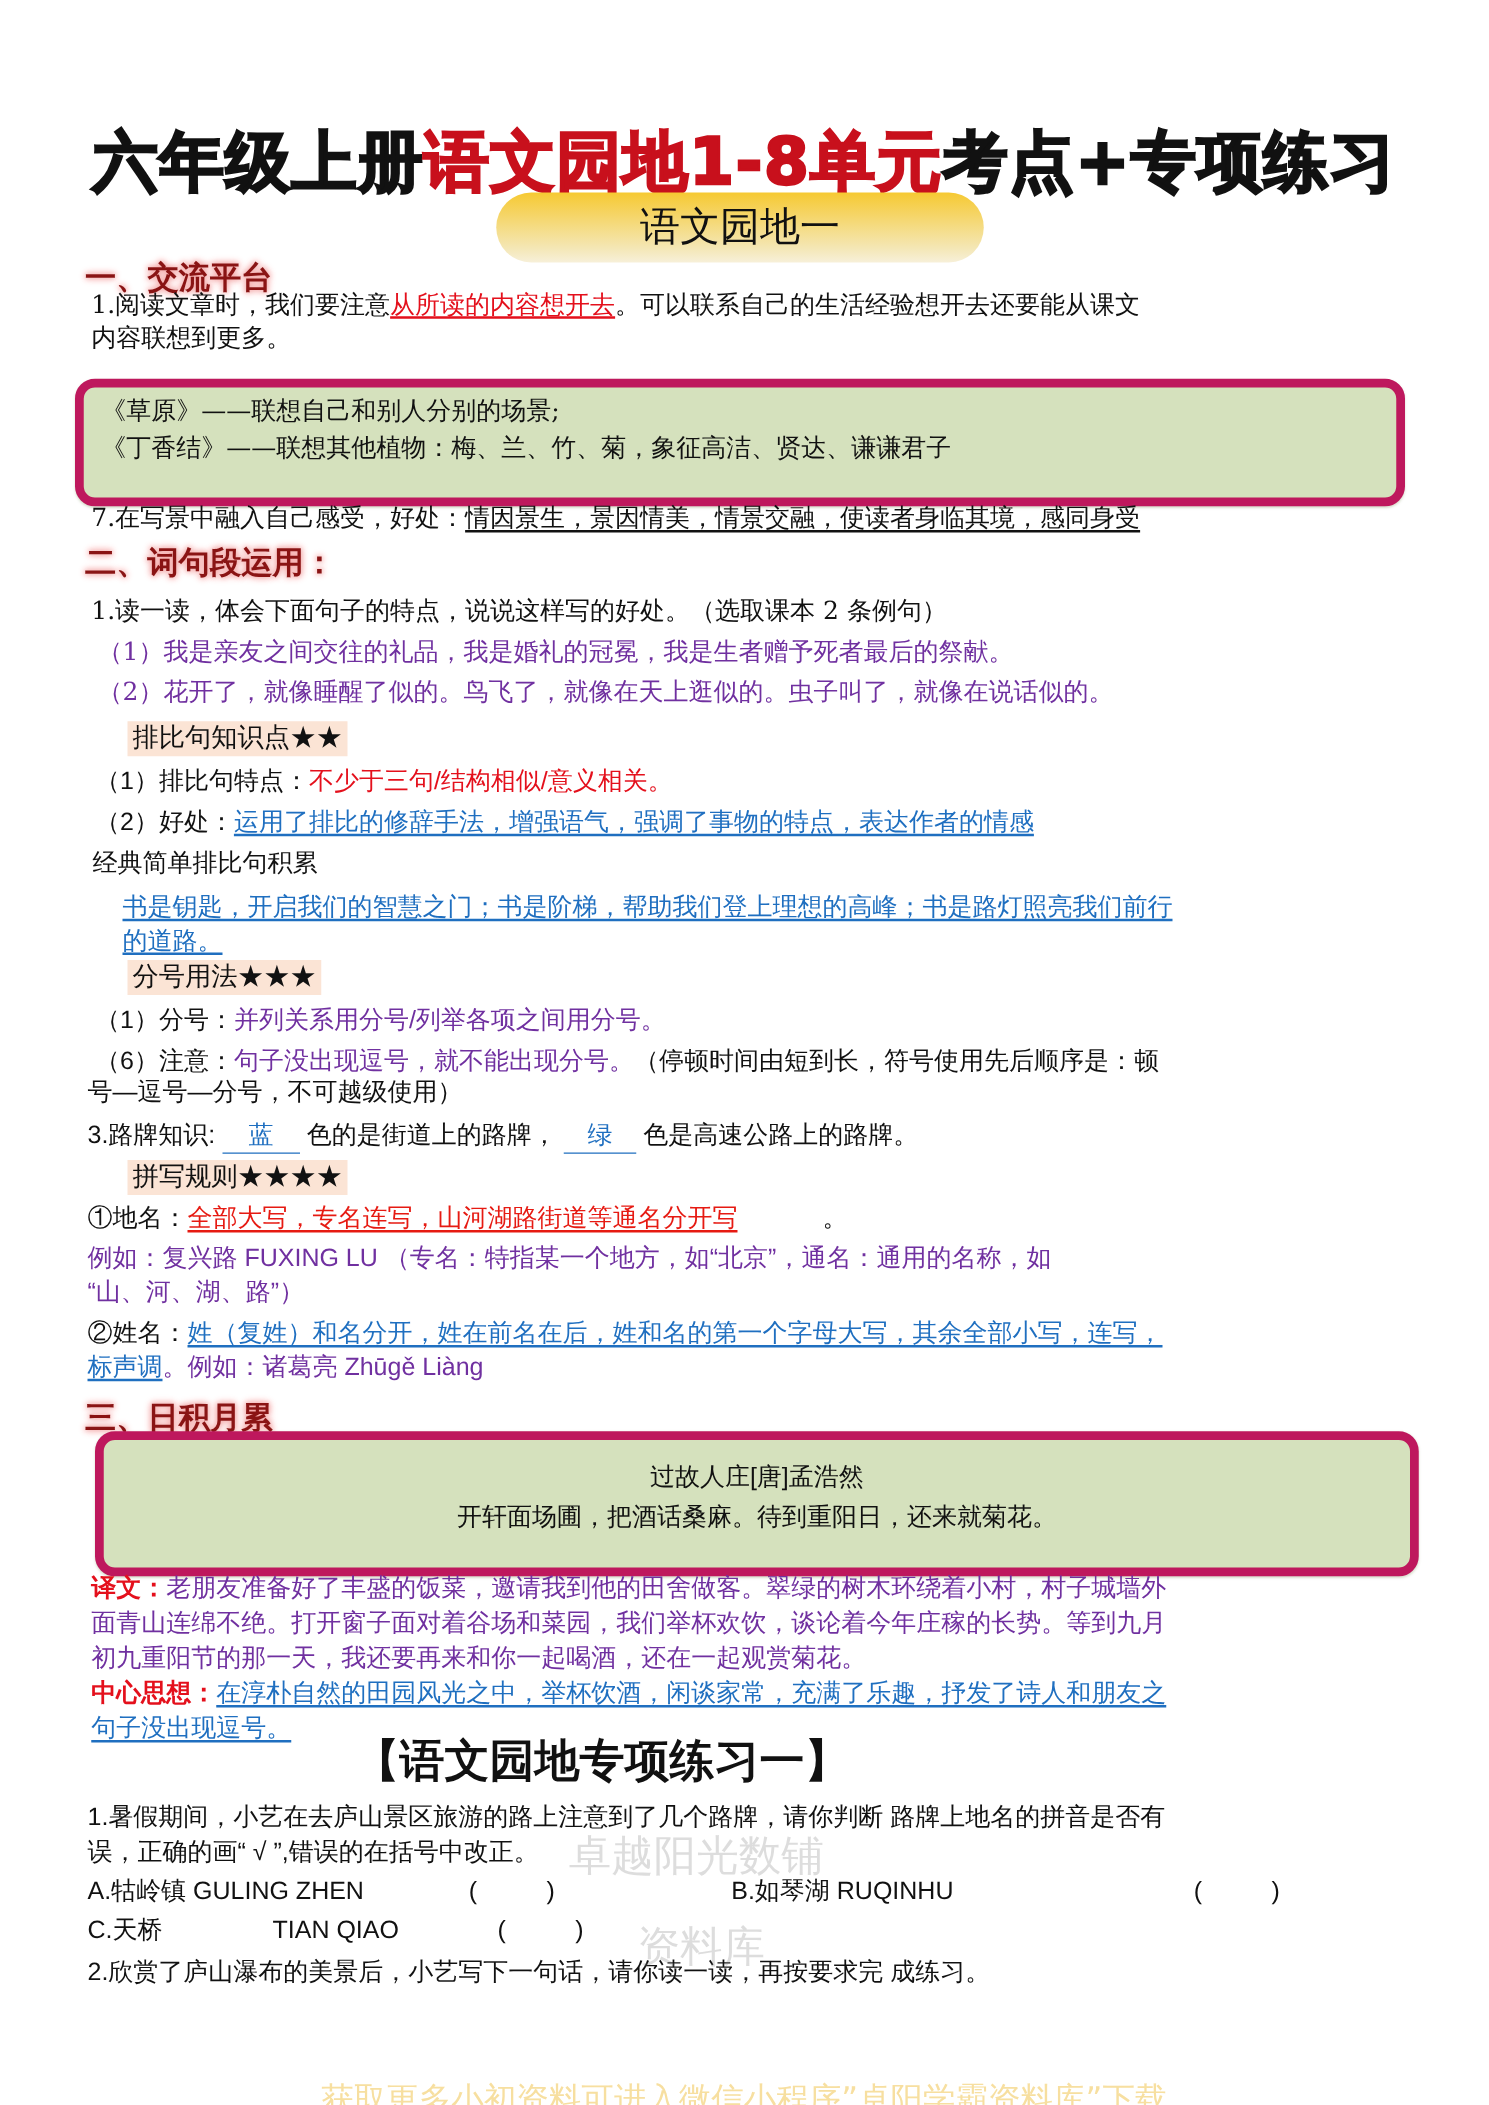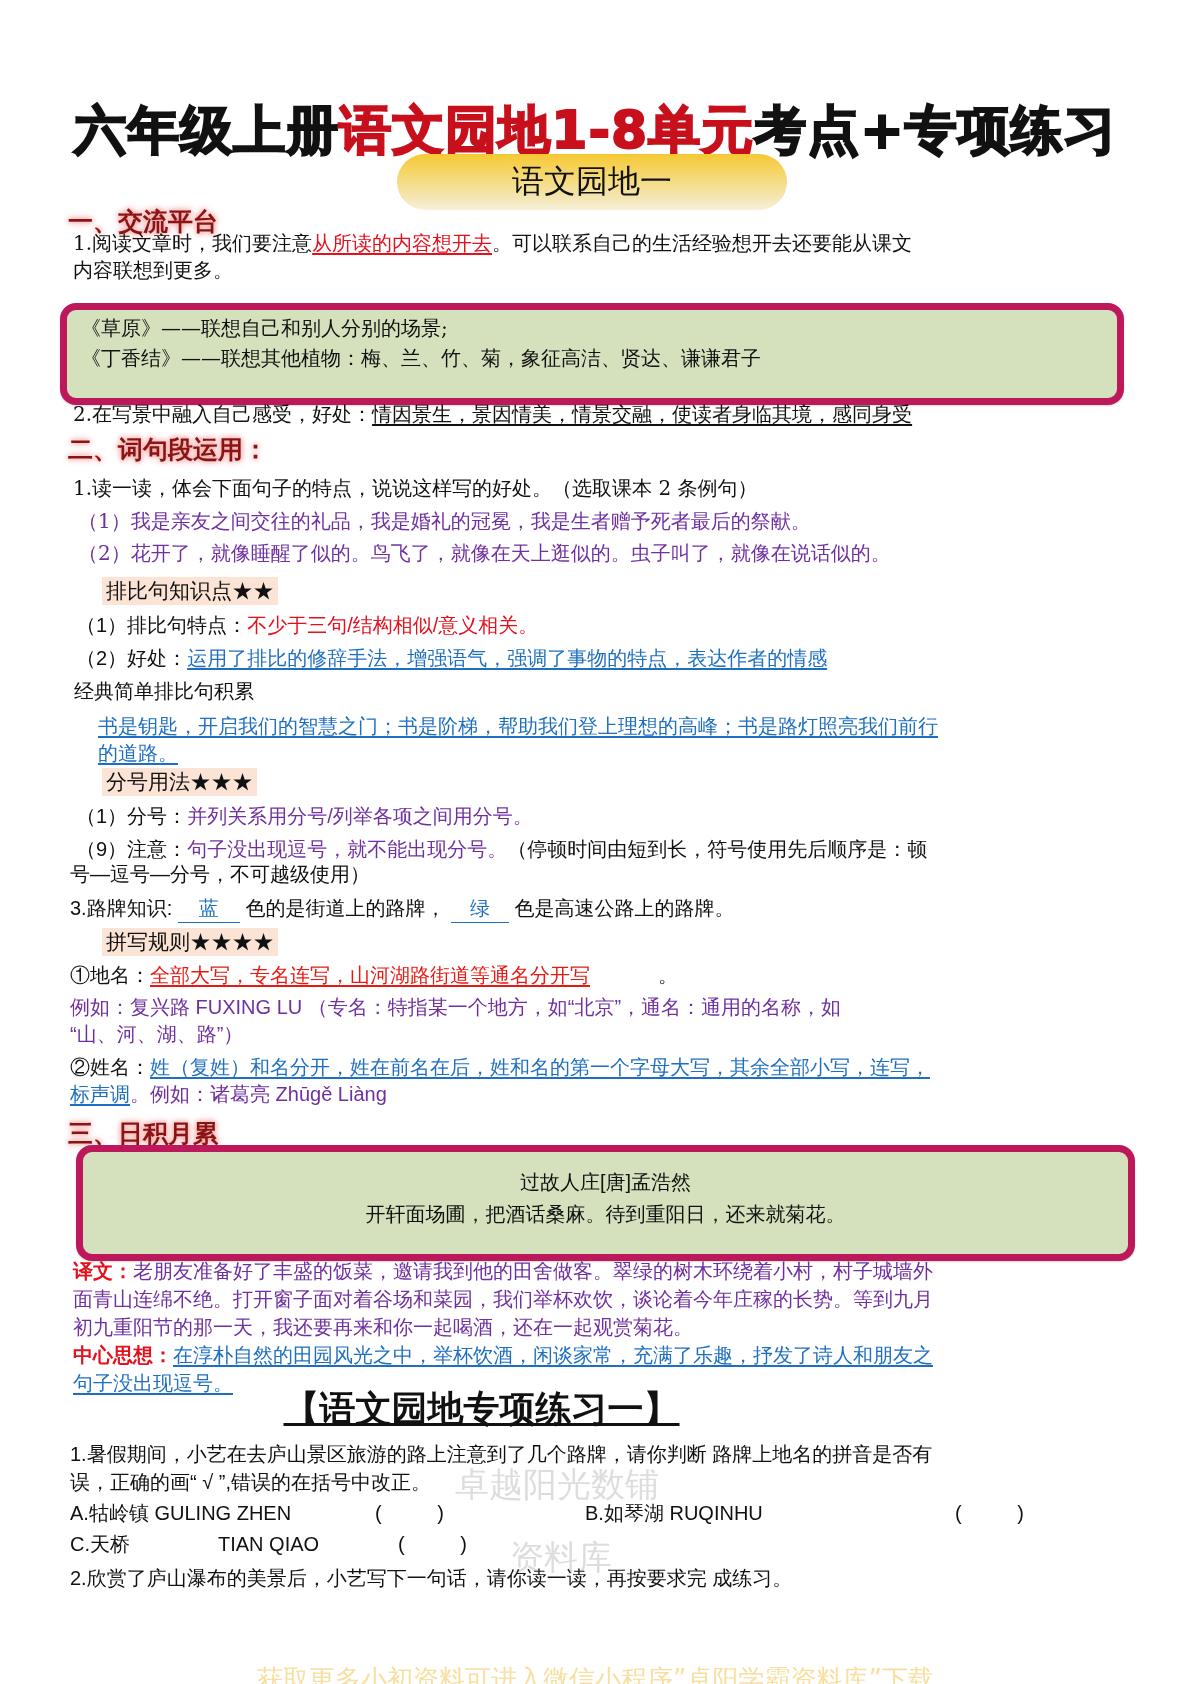--- a/index.html
+++ b/index.html
@@ -39,21 +39,21 @@
       background: #d5e1bd; border: 7px solid #be185d; border-radius: 16px;
       box-shadow: 0 1px 2px rgba(120,140,80,.3);
     }
     .tag {
       background: #fbe4d5; display: inline-block; padding: 0 4px;
       font-family: "Liberation Sans", sans-serif; font-size: 21px; line-height: 28px; margin-left: 32px;
     }
     .center { text-align: center; }
     .practice-title {
       left: 0; width: 963px; text-align: center; top: 1385px;
-      font-family: "DejaVu Sans", sans-serif; font-size: 36px; font-weight: bold; color: #111; text-decoration: underline;
+      font-family: "DejaVu Sans", sans-serif; font-size: 36px; font-weight: bold; color: #111;
     }
     .watermark {
       font-family: "DejaVu Sans", sans-serif; color: rgba(120,120,120,.25); font-size: 34px;
     }
     .footer {
       left: 0; width: 1191px; text-align: center; top: 1662px;
       font-family: "DejaVu Sans", sans-serif; font-size: 26px; color: #f7dfa0;
     }
   </style>
 </head>
@@ -72,21 +72,21 @@
 </div>
 
 <div class="abs greenbox" style="left:60px; top:303px; width:1050px; height:88px;">
   <div style="position:absolute; left:14px; top:3px; font-size:20px; line-height:30px;">
     <div>《草原》——联想自己和别人分别的场景;</div>
     <div>《丁香结》——联想其他植物：梅、兰、竹、菊，象征高洁、贤达、谦谦君子</div>
   </div>
 </div>
 
 <div class="abs line" style="top:401px;">
-  <span>2.在写景中融入自己感受，好处：</span><span class="u">情因景生，景因情美，情景交融，使读者身临其境，感同身受</span>
+  <span>7.在写景中融入自己感受，好处：</span><span class="u">情因景生，景因情美，情景交融，使读者身临其境，感同身受</span>
 </div>
 
 <div class="abs sec" style="left:68px; top:433px;">二、词句段运用：</div>
 
 <div class="abs line" style="top:475px;">1.读一读，体会下面句子的特点，说说这样写的好处。（选取课本 2 条例句）</div>
 <div class="abs line purple" style="top:508px; left:78px;">（1）我是亲友之间交往的礼品，我是婚礼的冠冕，我是生者赠予死者最后的祭献。</div>
 <div class="abs line purple" style="top:540px; left:78px;">（2）花开了，就像睡醒了似的。鸟飞了，就像在天上逛似的。虫子叫了，就像在说话似的。</div>
 
 <div class="abs tag" style="left:70px; top:577px;">排比句知识点★★</div>
 <div class="abs cond" style="left:76px; top:612px;">
@@ -99,21 +99,21 @@
 <div class="abs cond blue u" style="left:98px; top:713px; right:70px;">
   <div>书是钥匙，开启我们的智慧之门；书是阶梯，帮助我们登上理想的高峰；书是路灯照亮我们前行</div>
   <div>的道路。</div>
 </div>
 
 <div class="abs tag" style="left:70px; top:768px;">分号用法★★★</div>
 <div class="abs cond" style="left:76px; top:803px;">
   <span>（1）分号：</span><span class="purple">并列关系用分号/列举各项之间用分号。</span>
 </div>
 <div class="abs cond" style="left:76px; top:836px; right:70px;">
-  <span>（9）注意：</span><span class="purple">句子没出现逗号，就不能出现分号。</span><span>（停顿时间由短到长，符号使用先后顺序是：顿</span>
+  <span>（6）注意：</span><span class="purple">句子没出现逗号，就不能出现分号。</span><span>（停顿时间由短到长，符号使用先后顺序是：顿</span>
 </div>
 <div class="abs cond" style="left:70px; top:861px;">号—逗号—分号，不可越级使用）</div>
 
 <div class="abs cond" style="left:70px; top:895px;">
   <span>3.路牌知识:</span>
   <span style="display:inline-block; width:62px; text-align:center; border-bottom:1.5px solid #1f6fc0;" class="blue">蓝</span>
   <span>色的是街道上的路牌，</span>
   <span style="display:inline-block; width:58px; text-align:center; border-bottom:1.5px solid #1f6fc0;" class="blue">绿</span>
   <span>色是高速公路上的路牌。</span>
 </div>

